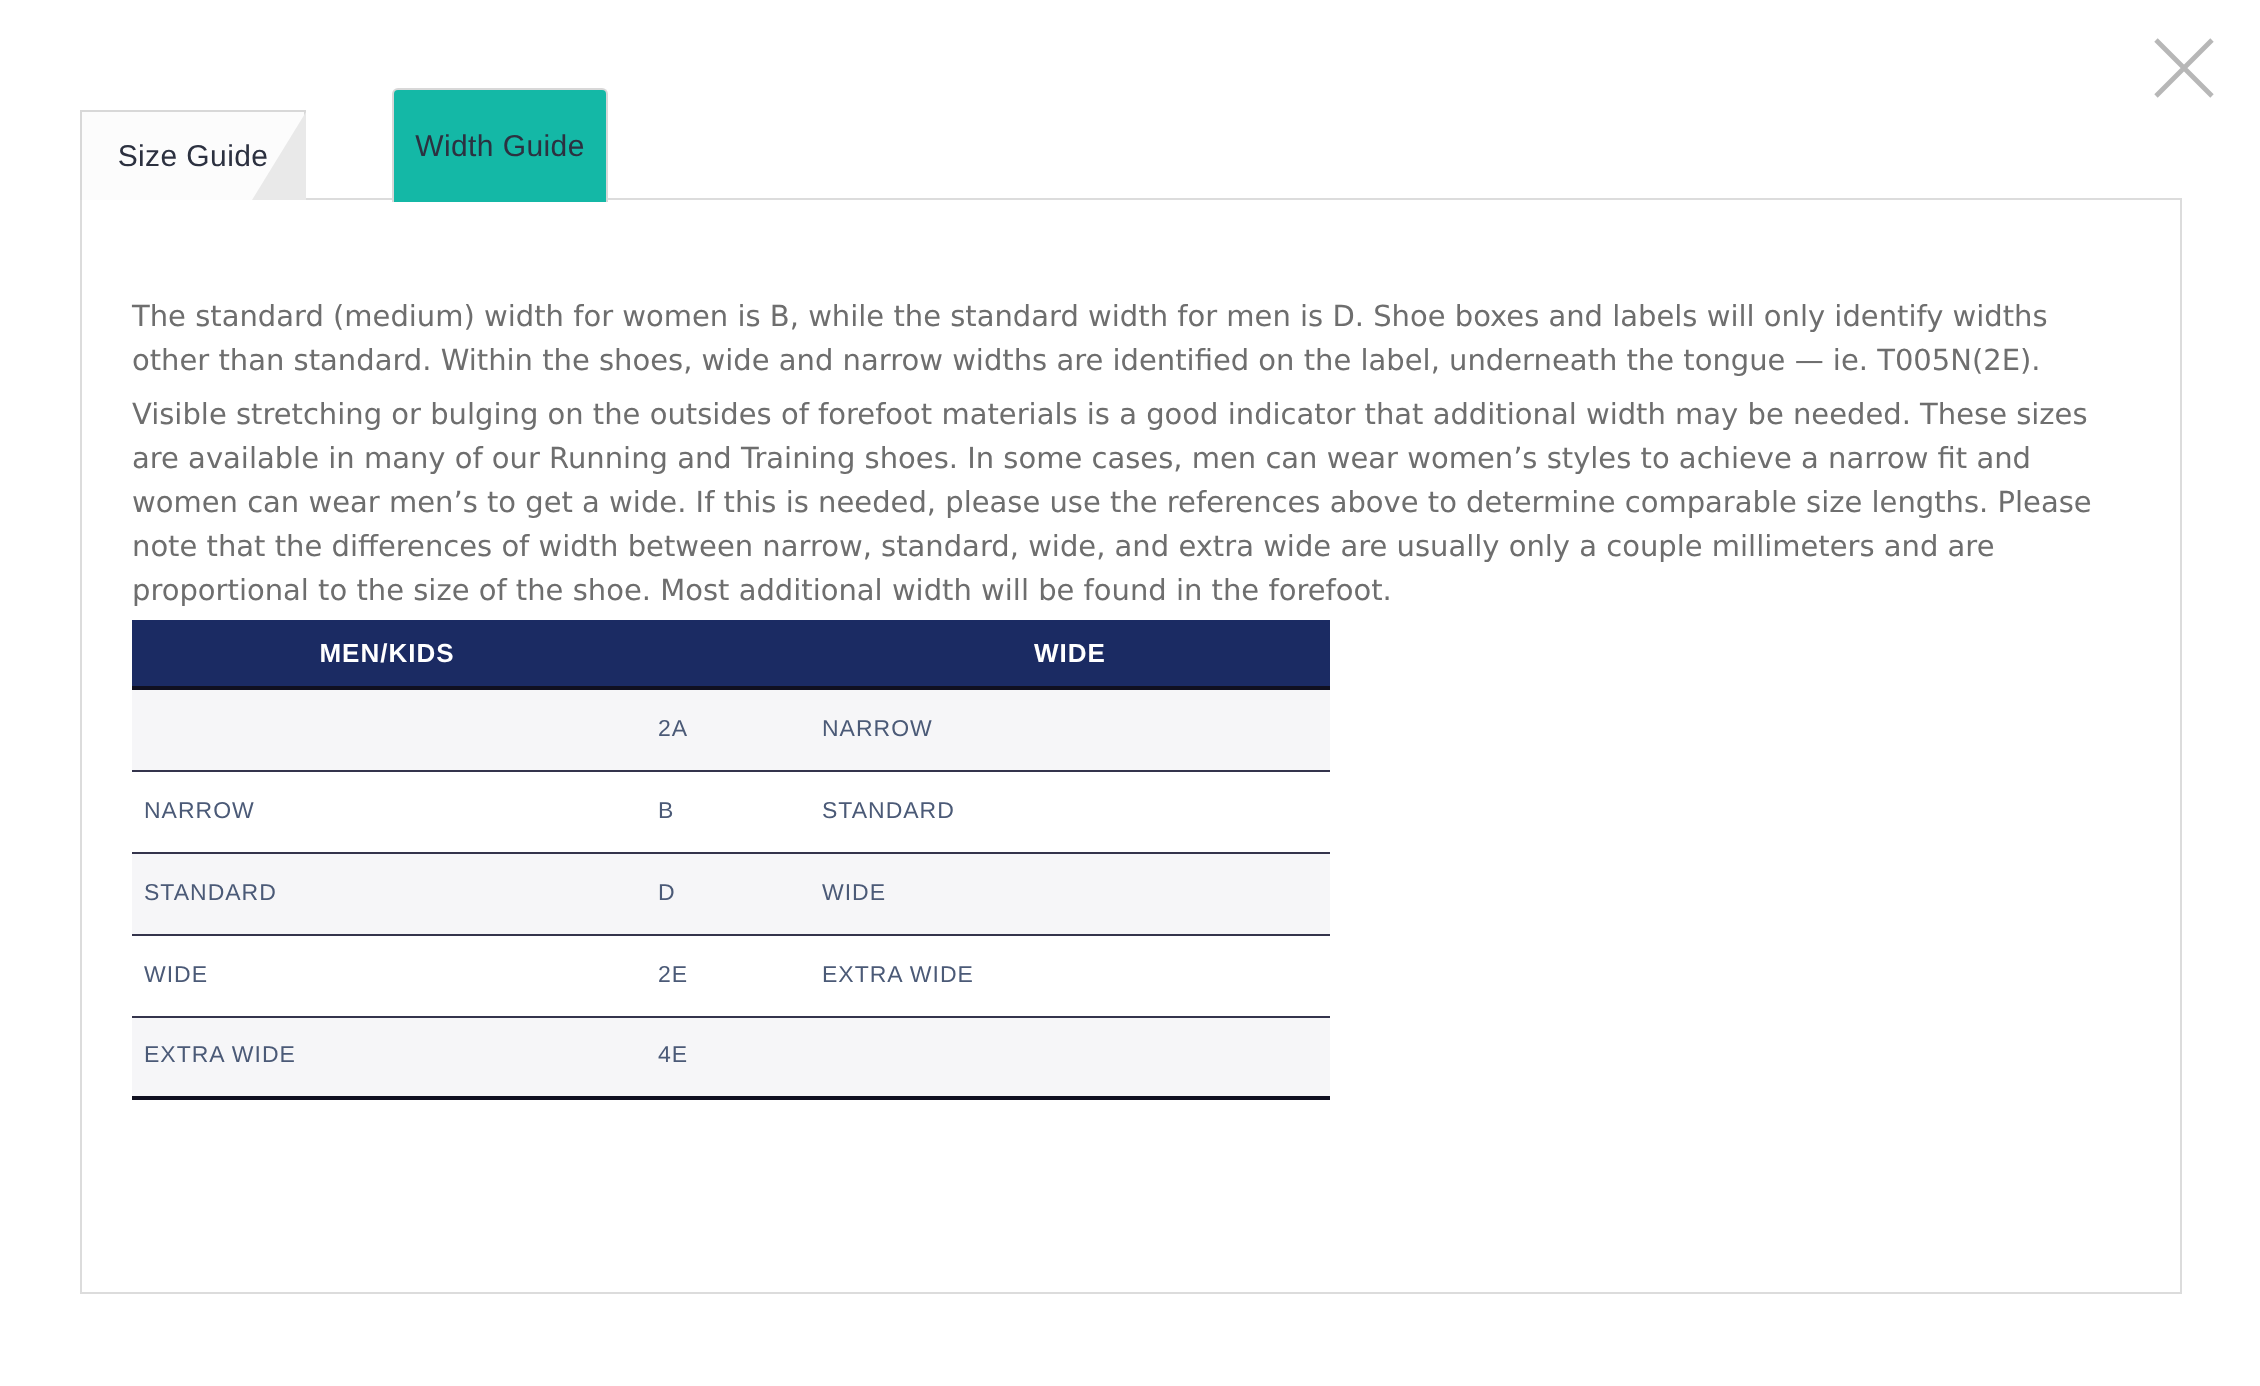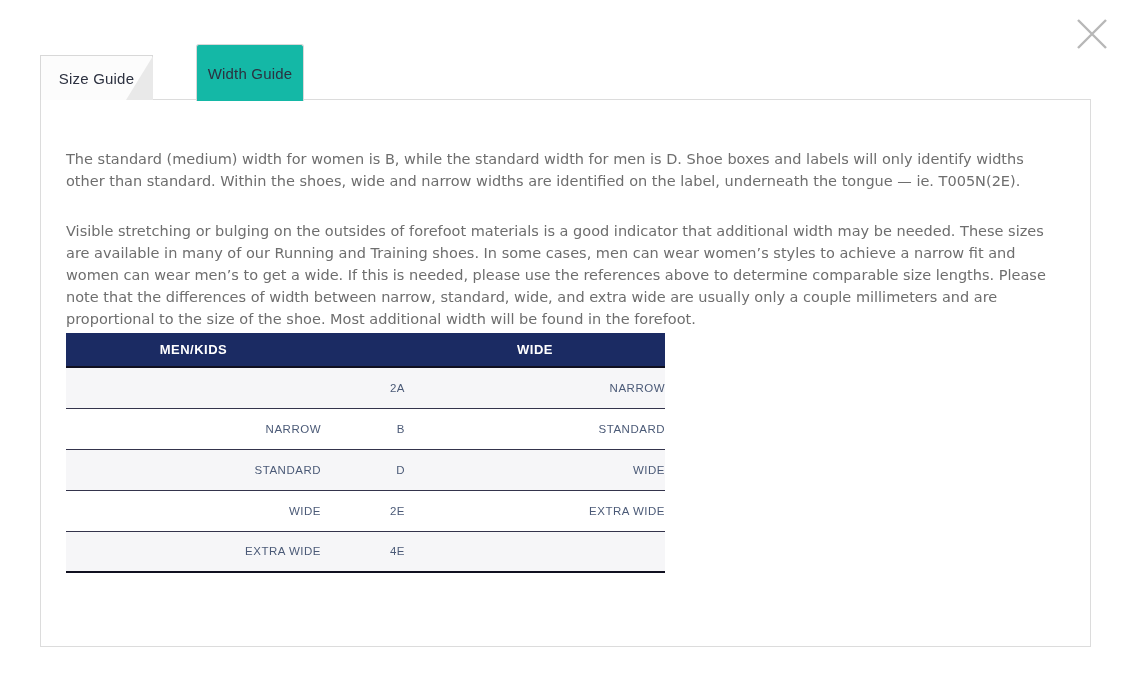--- a/index.html
+++ b/index.html
@@ -23,32 +23,32 @@
                 background:#14b8a6; border:1px solid #d8d8d8; border-bottom:none;
                 border-radius:3px 3px 0 0; z-index:4;margin-left:43px; }
 
   
   .panel { position:absolute; left:40px; top:99px; width:1051px; height:548px;
            background:#fff; border:1px solid #dcdcdc; z-index:1; }
   .panel-content { padding:48px 25px 0 25px; }
 
   .para { width:985px; font-family:"DejaVu Sans", sans-serif; font-size:14.5px;
           line-height:22px; color:#6e6e6e; }
-  .para-intro { margin-bottom:28px; }
+  .para-intro { margin-bottom:5px; }
 
   
   table.width-table { margin-top:3px; width:599px; border-collapse:collapse; table-layout:fixed; }
   .width-table col.c1 { width:255px; }
   .width-table col.c2 { width:84px;  }
   .width-table col.c3 { width:260px; }
   .width-table thead th { height:34px; background:#1b2b63; color:#ffffff;
         font-size:13px; font-weight:bold; letter-spacing:0.5px; text-align:center;
         border-bottom:2px solid #101020; }
   .width-table tbody td { height:41px; font-size:11.5px; color:#4b5a77;
-        letter-spacing:0.5px; padding-left:6px; text-align:right; vertical-align:middle; }
+        letter-spacing:0.5px; padding-left:6px; text-align:left; vertical-align:middle; }
   .width-table tbody td:nth-child(2) { padding-left:8px; }
   .width-table tbody tr { border-bottom:1px solid #34344c; }
   .width-table tbody tr:nth-child(odd)  { background:#f6f6f8; }
   .width-table tbody tr:nth-child(even) { background:#ffffff; }
   .width-table tbody tr:last-child { border-bottom:2px solid #101020; }
 </style>
 </head>
 <body>
 
 <div class="stage">

